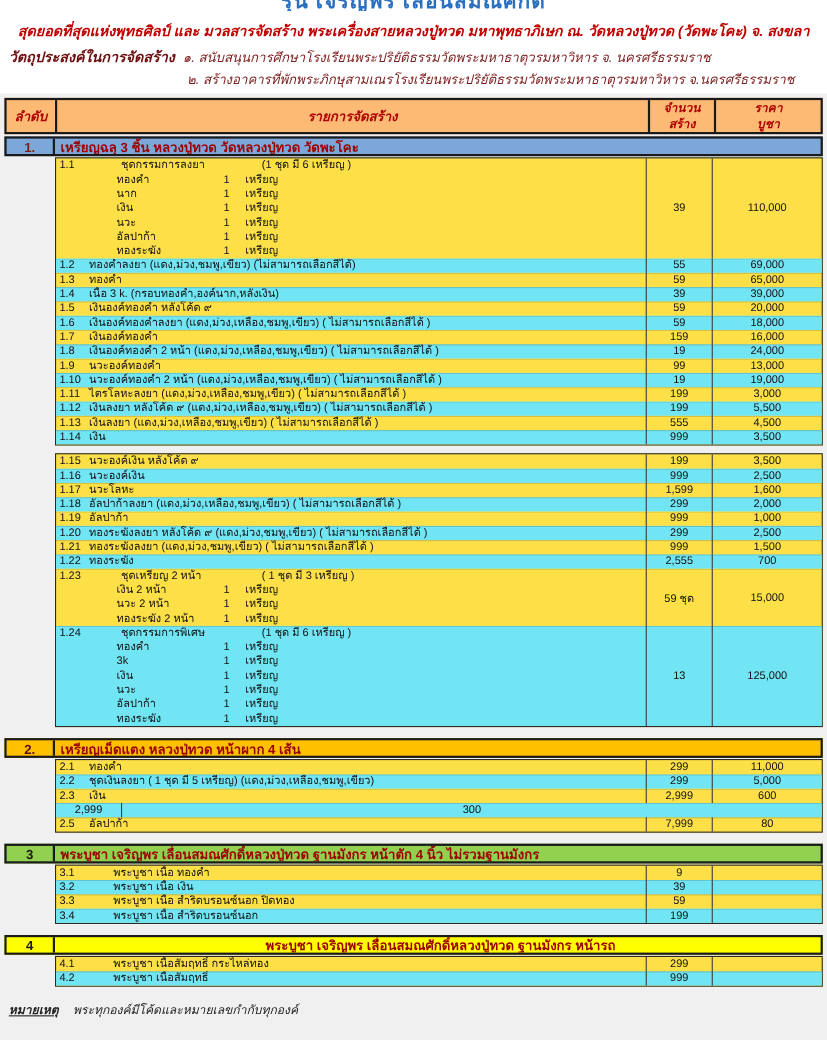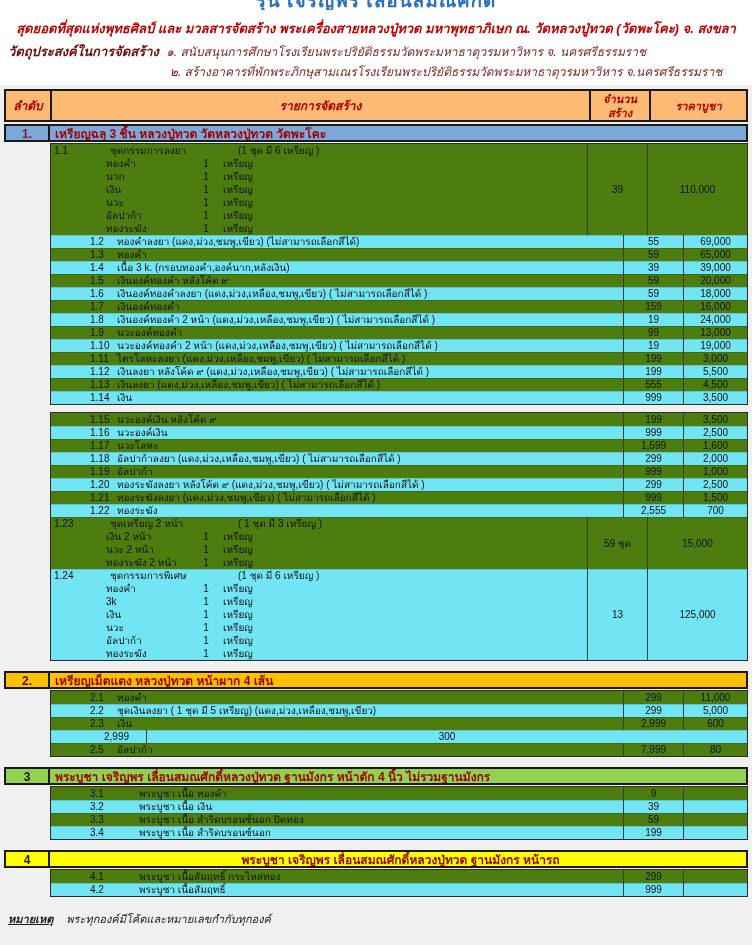--- a/index.html
+++ b/index.html
@@ -17,31 +17,31 @@
   .purpose-label{font-weight:bold;color:#6d0f0f;font-size:13px;margin-right:4px;}
   .purpose.line2{margin-left:170px;}
   
   .tbl{margin-left:4px;width:744px;margin-top:4px;}
   .thead{display:flex;height:33px;border:2px solid #1a1a1a;box-sizing:border-box;background:#ffc000;}
   .th{display:flex;align-items:center;justify-content:center;color:#b00000;
       font-weight:bold;font-style:italic;font-size:12px;box-sizing:border-box;}
   .th-no{width:46px;border-right:2px solid #1a1a1a;flex:none;}
   .th-item{width:539px;flex:none;border-right:2px solid #1a1a1a;}
   .th-qty{width:60px;flex:none;border-right:2px solid #1a1a1a;flex-direction:column;line-height:14px;font-size:11px;}
-  .th-price{flex:1;flex-direction:row;line-height:14px;font-size:11px;}
+  .th-price{flex:1;flex-direction:column;line-height:14px;font-size:11px;}
   .band{display:flex;height:18px;line-height:16px;border:2px solid #1a1a1a;box-sizing:border-box;
         font-size:12px;font-weight:bold;margin-top:10px;}
   #sections .band:first-child{margin-top:2px;}
   .band-no{width:44px;flex:none;text-align:center;border-right:2px solid #1a1a1a;box-sizing:border-box;}
   .band-title{flex:1;padding-left:5px;color:#9c0000;white-space:nowrap;overflow:hidden;}
   .block{margin-left:46px;width:698px;border:1px solid #2b2b2b;box-sizing:border-box;
-         background:#4d7c0f;margin-top:1px;}
+         background:#fde047;margin-top:1px;}
   .block + .block{margin-top:7px;}
   .row,.multi{display:flex;}
-  .row{height:13px;line-height:13px;font-size:10px;padding-left:36px;}
+  .row{height:13px;line-height:13px;font-size:10px;}
   .row + .row, .row + .multi, .multi + .row, .multi + .multi{box-shadow:inset 0 1px 0 rgba(0,0,0,0.14);}
   .shade{background:var(--cyan,#72e5f4);}
   .c-desc{width:537px;flex:none;border-right:1px solid #3c3c3c;box-sizing:border-box;
           padding-left:3px;display:flex;white-space:nowrap;overflow:hidden;color:#111;}
   .c-no{width:27px;flex:none;display:inline-block;}
   .desc-text.indent{margin-left:22px;}
   .c-qty{width:60px;flex:none;border-right:1px solid #3c3c3c;box-sizing:border-box;
          text-align:center;color:#111;display:flex;align-items:center;justify-content:center;}
   .c-price{flex:1;text-align:center;color:#111;display:flex;align-items:center;justify-content:center;}
   .multi{font-size:10px;}

